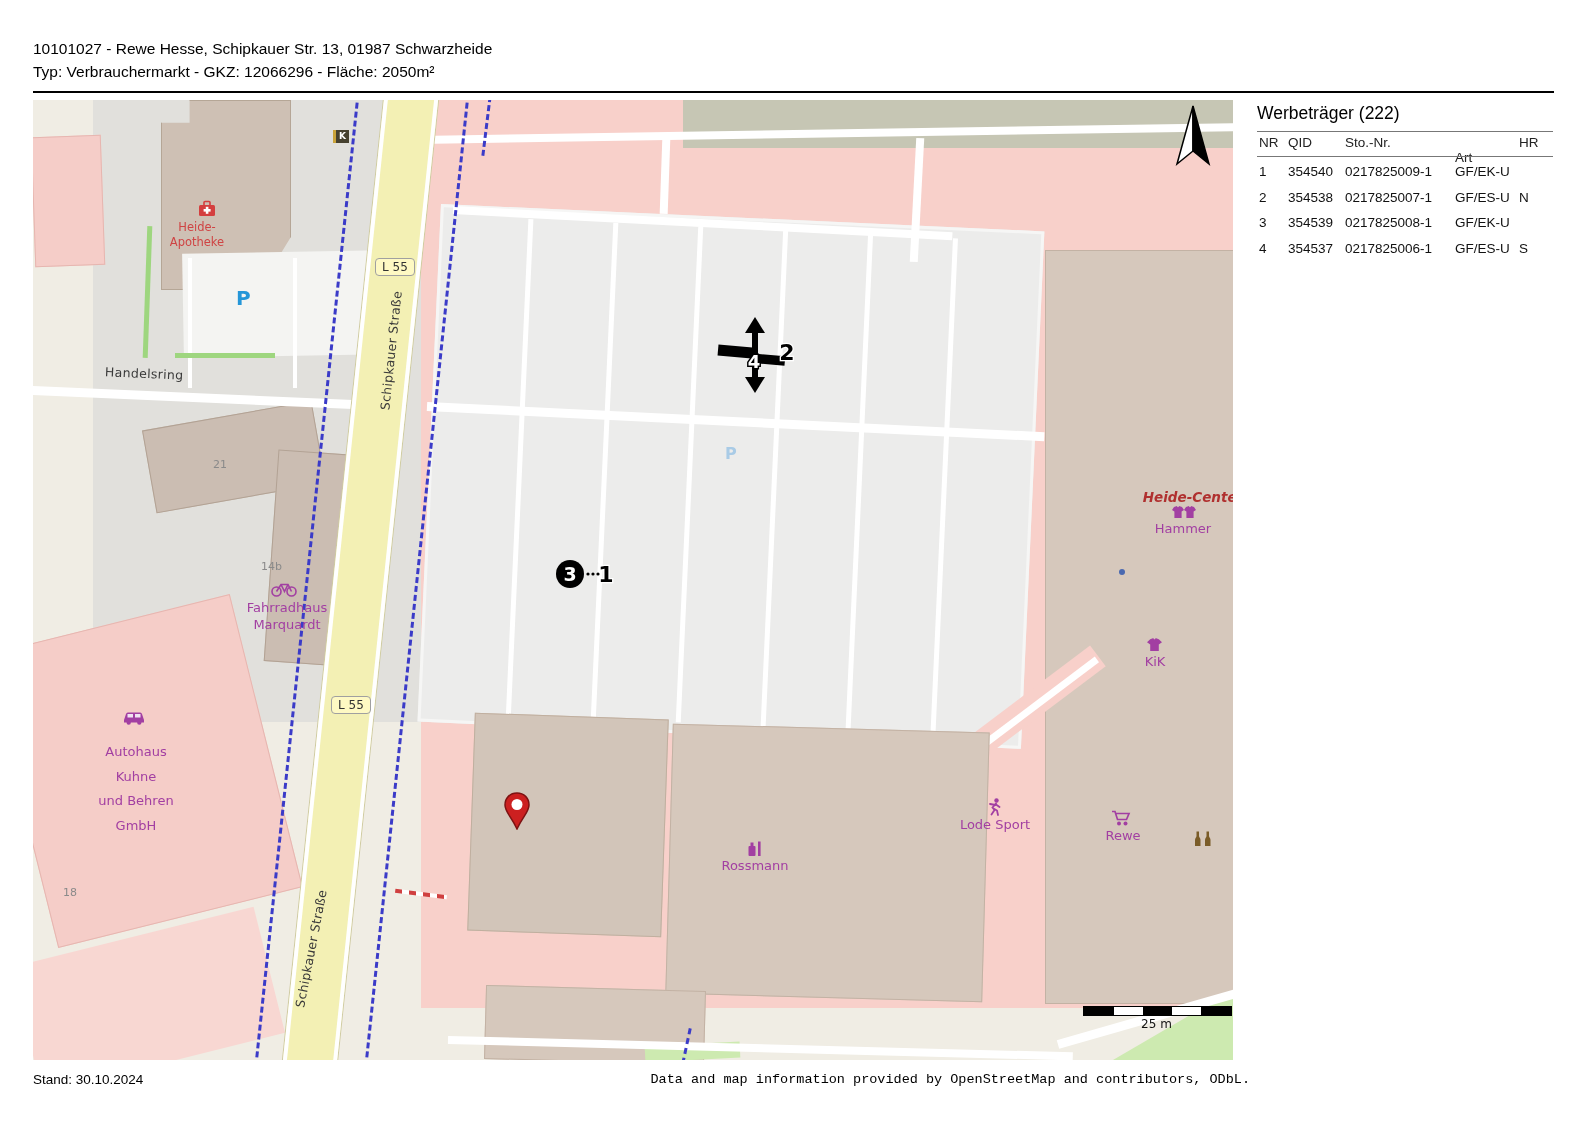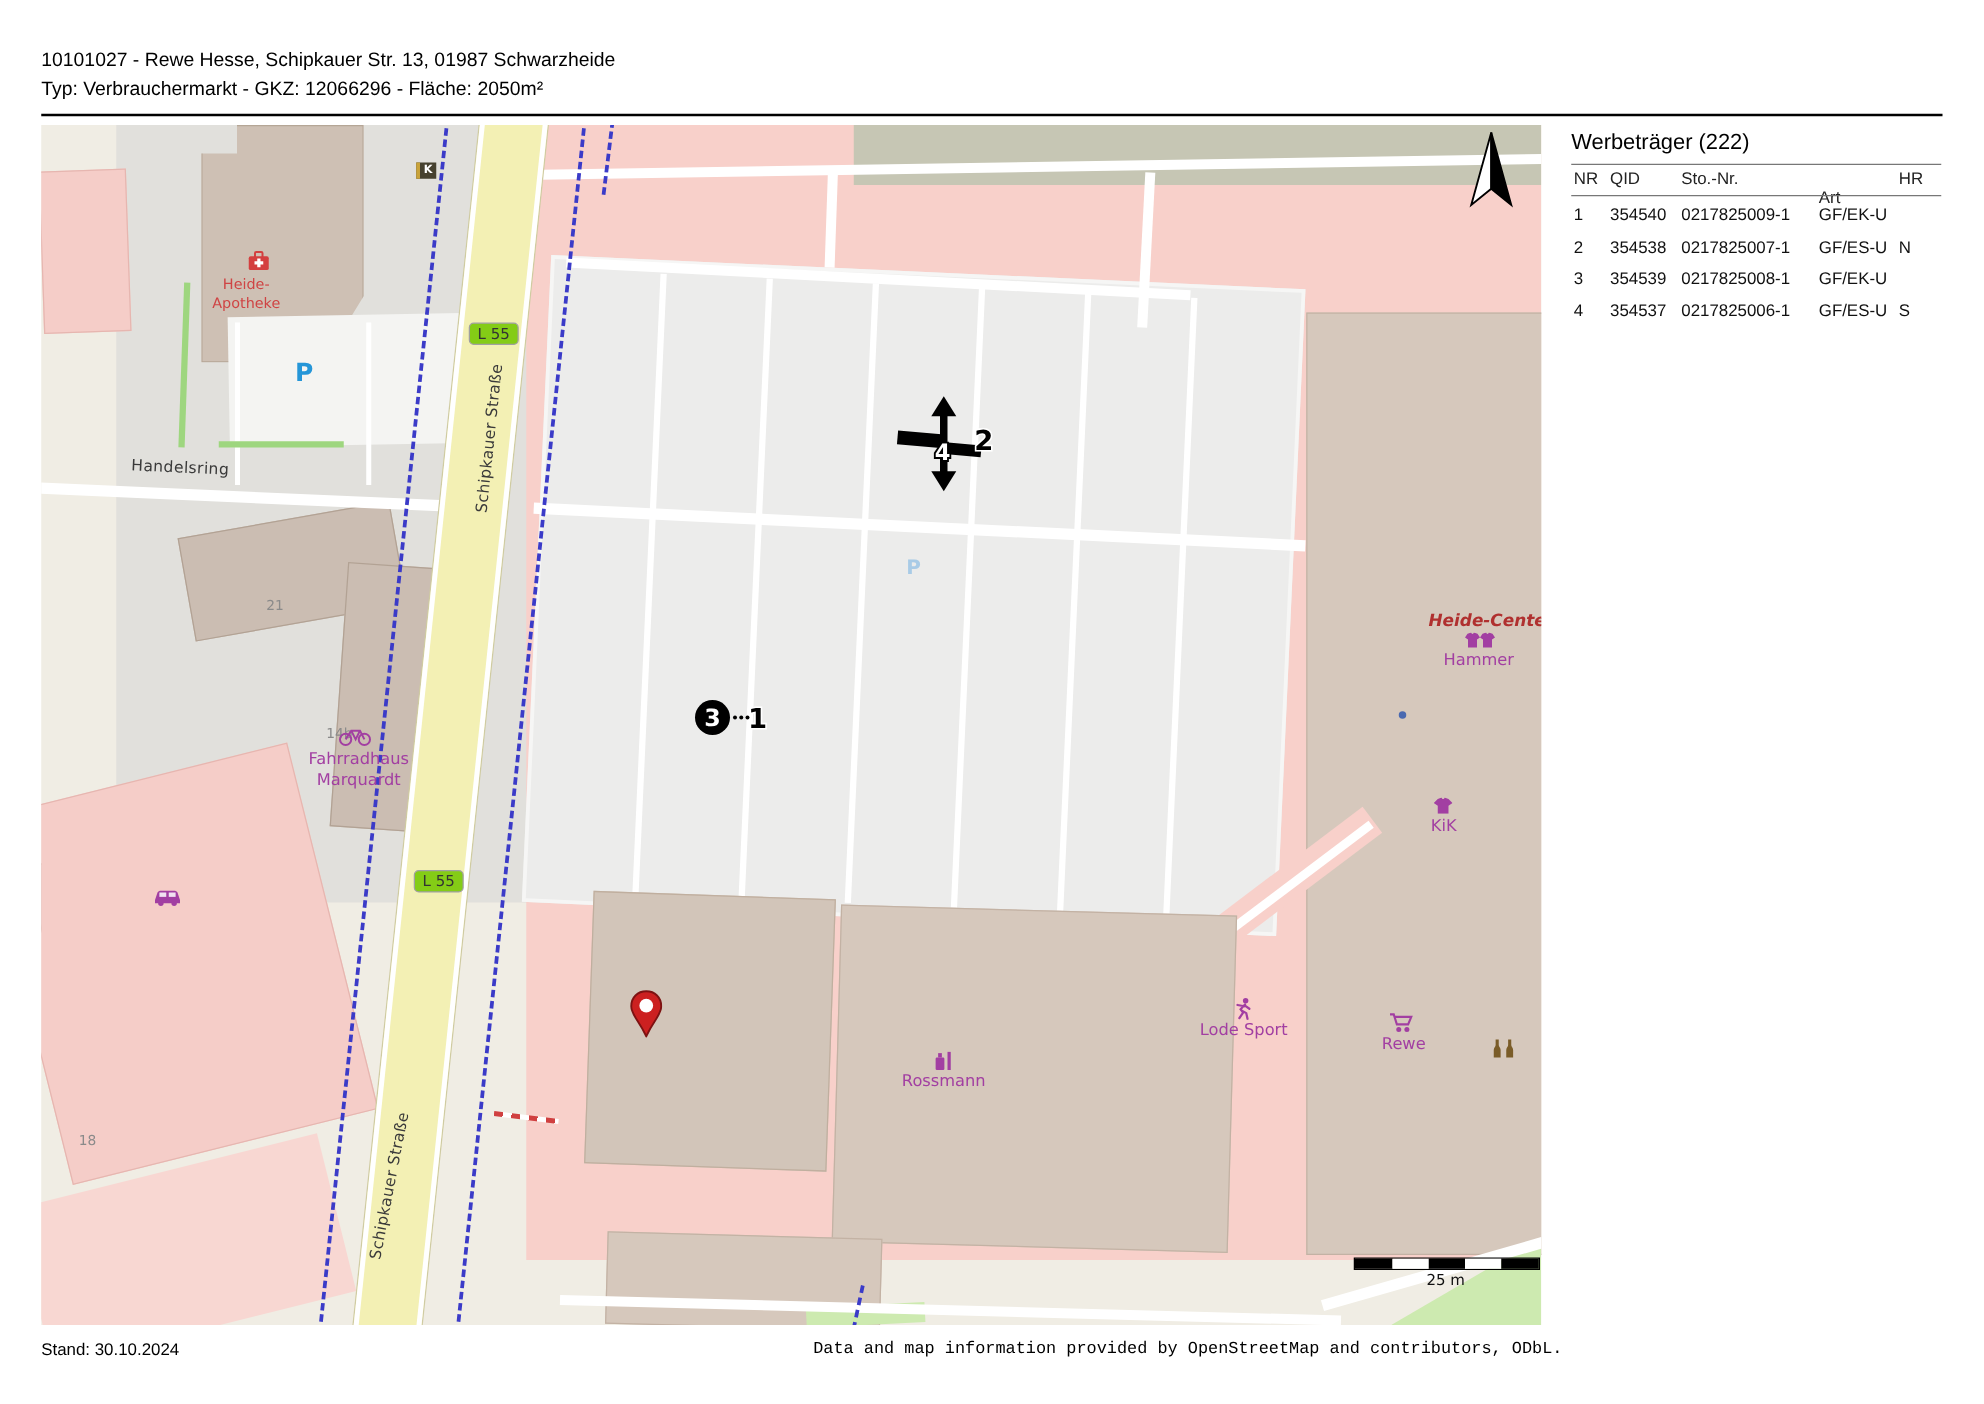--- a/index.html
+++ b/index.html
@@ -8,22 +8,22 @@
   .abs{position:absolute;}
   
   .h-title{font-size:15.5px;color:#000;white-space:nowrap;}
   .h-rule{background:#000;height:2px;}
   .logo-wrap{width:200px;height:62px;}
   
   .map{left:33px;top:100px;width:1200px;height:960px;overflow:hidden;background:#f0ede4;
        font-family:"DejaVu Sans",sans-serif;}
   .mlabel{position:absolute;font-size:13px;color:#a23fa2;text-align:center;line-height:1.3;white-space:nowrap;}
   .street{position:absolute;font-size:12.5px;color:#3a3a3a;white-space:nowrap;letter-spacing:.3px;}
-  .hnum{position:absolute;font-size:11px;color:#8a8a8a;margin-top:20px;}
-  .badge{position:absolute;background:#84cc16;border:1.5px solid #a0a0a0;border-radius:4px;
+  .hnum{position:absolute;font-size:11px;color:#8a8a8a;}
+  .badge{position:absolute;background:#fef9c3;border:1.5px solid #a0a0a0;border-radius:4px;
          padding:1px 6px;font-size:12px;color:#333;white-space:nowrap;}
   .aisle{position:absolute;top:8px;height:496px;width:5px;background:#fff;}
   .seg{height:100%;}
   
   .p-title{font-size:17.5px;color:#000;white-space:nowrap;}
   .p-head{font-size:13.5px;color:#222;white-space:nowrap;}
   .p-cell{font-size:13.5px;color:#111;white-space:nowrap;}
   .p-rule{height:1px;background:#777;}
   .f-text{font-size:13.5px;color:#000;white-space:nowrap;}
 </style>
@@ -125,20 +125,26 @@
     <div class="mlabel" style="left:204px;top:500px;width:100px;">
       <div>Fahrradhaus</div>
       <div>Marquardt</div>
     </div>
 
     <svg class="abs" style="left:90px;top:610px;" width="22" height="15" viewBox="0 0 22 15">
       <path d="M1,10 L3,4 C3.5,2.8 4.5,2.5 6,2.5 L16,2.5 C17.5,2.5 18.5,2.8 19,4 L21,10 L21,12.5 L18.5,12.5 A2.2,2.2 0 0 1 14.1,12.5 L7.9,12.5 A2.2,2.2 0 0 1 3.5,12.5 L1,12.5 Z" fill="#a23fa2"></path>
       <rect x="4.5" y="4" width="5.5" height="3.5" fill="#fff" opacity="0.85"></rect>
       <rect x="12" y="4" width="5.5" height="3.5" fill="#fff" opacity="0.85"></rect>
     </svg>
+    <div class="mlabel" style="left:53px;top:640px;width:100px;line-height:1.9;">
+      <div>Autohaus</div>
+      <div>Kuhne</div>
+      <div>und Behren</div>
+      <div>GmbH</div>
+    </div>
 
     <div class="abs" style="left:1095px;top:389px;width:130px;text-align:center;font-size:13.5px;font-style:italic;font-weight:bold;color:#b0302f;">Heide-Center</div>
     <svg class="abs" style="left:1138px;top:406px;" width="26" height="13" viewBox="0 0 26 13">
       <path d="M3,1 L6,0 C6,1.5 8,1.5 8,0 L11,1 L13,4 L10.6,5.6 L10.6,12 L3.4,12 L3.4,5.6 L1,4 Z" fill="#a23fa2"></path>
       <path d="M15,1 L18,0 C18,1.5 20,1.5 20,0 L23,1 L25,4 L22.6,5.6 L22.6,12 L15.4,12 L15.4,5.6 L13,4 Z" fill="#a23fa2"></path>
     </svg>
     <div class="mlabel" style="left:1110px;top:421px;width:80px;">Hammer</div>
 
     <div class="abs" style="left:1086px;top:469px;width:6px;height:6px;border-radius:50%;background:#4a69b0;"></div>
 

